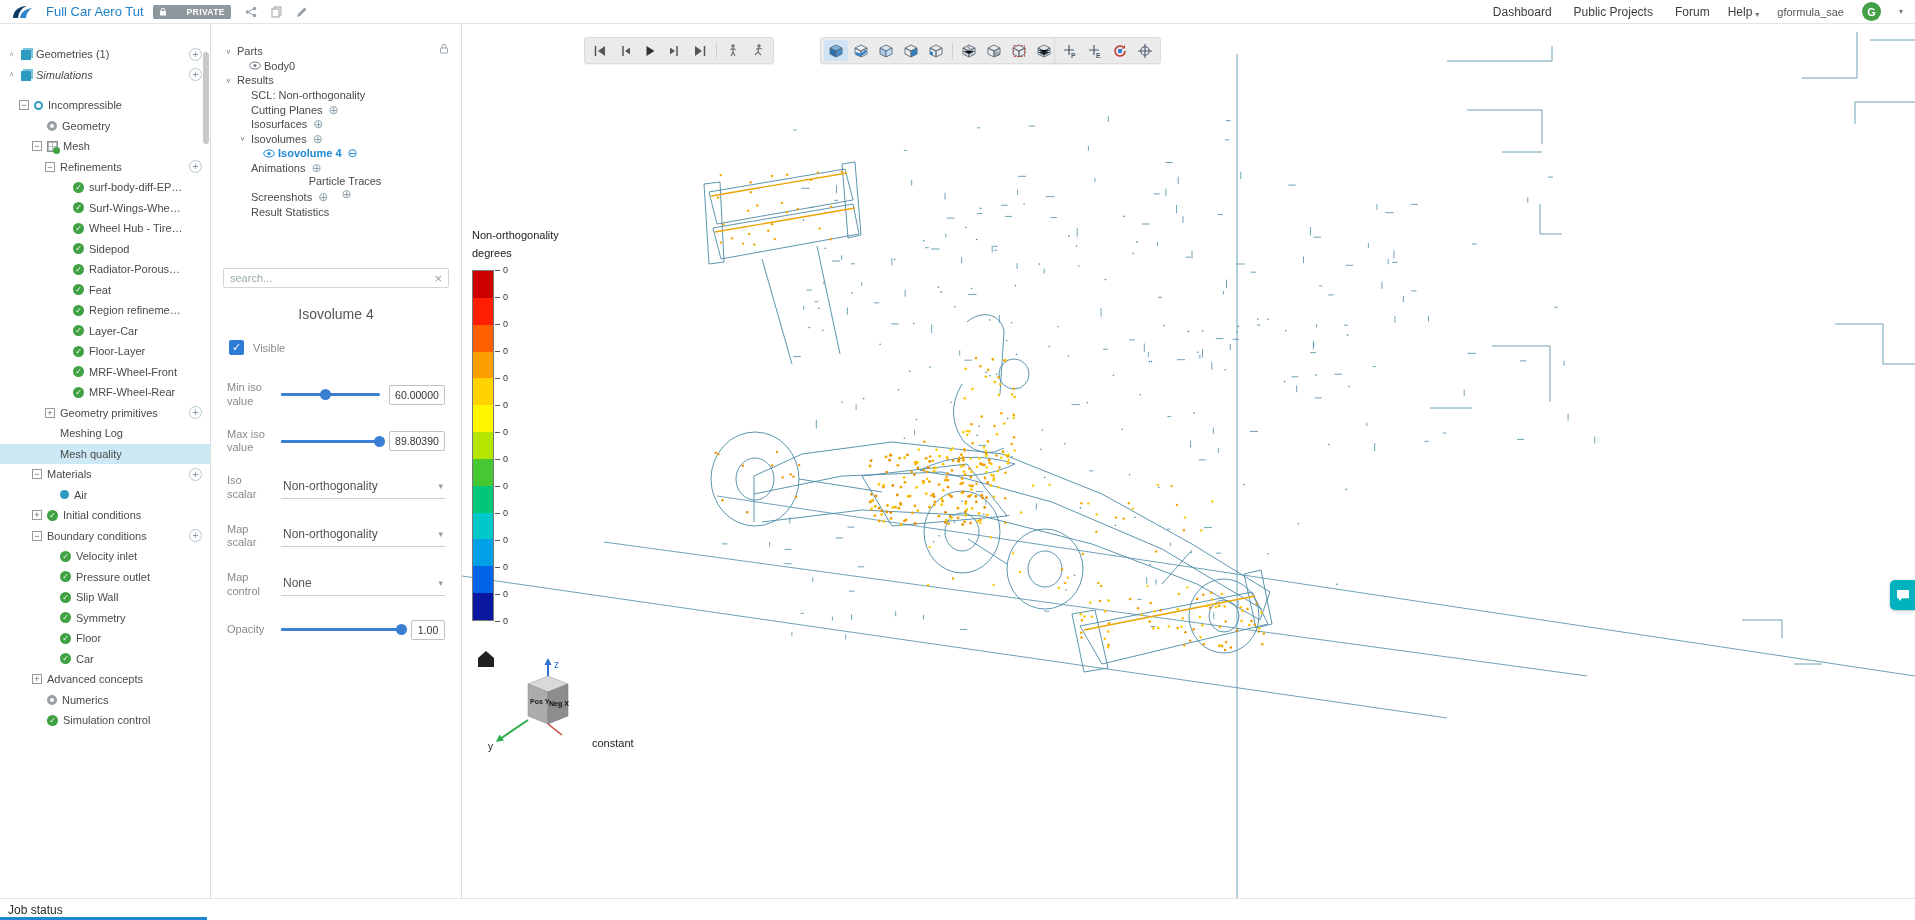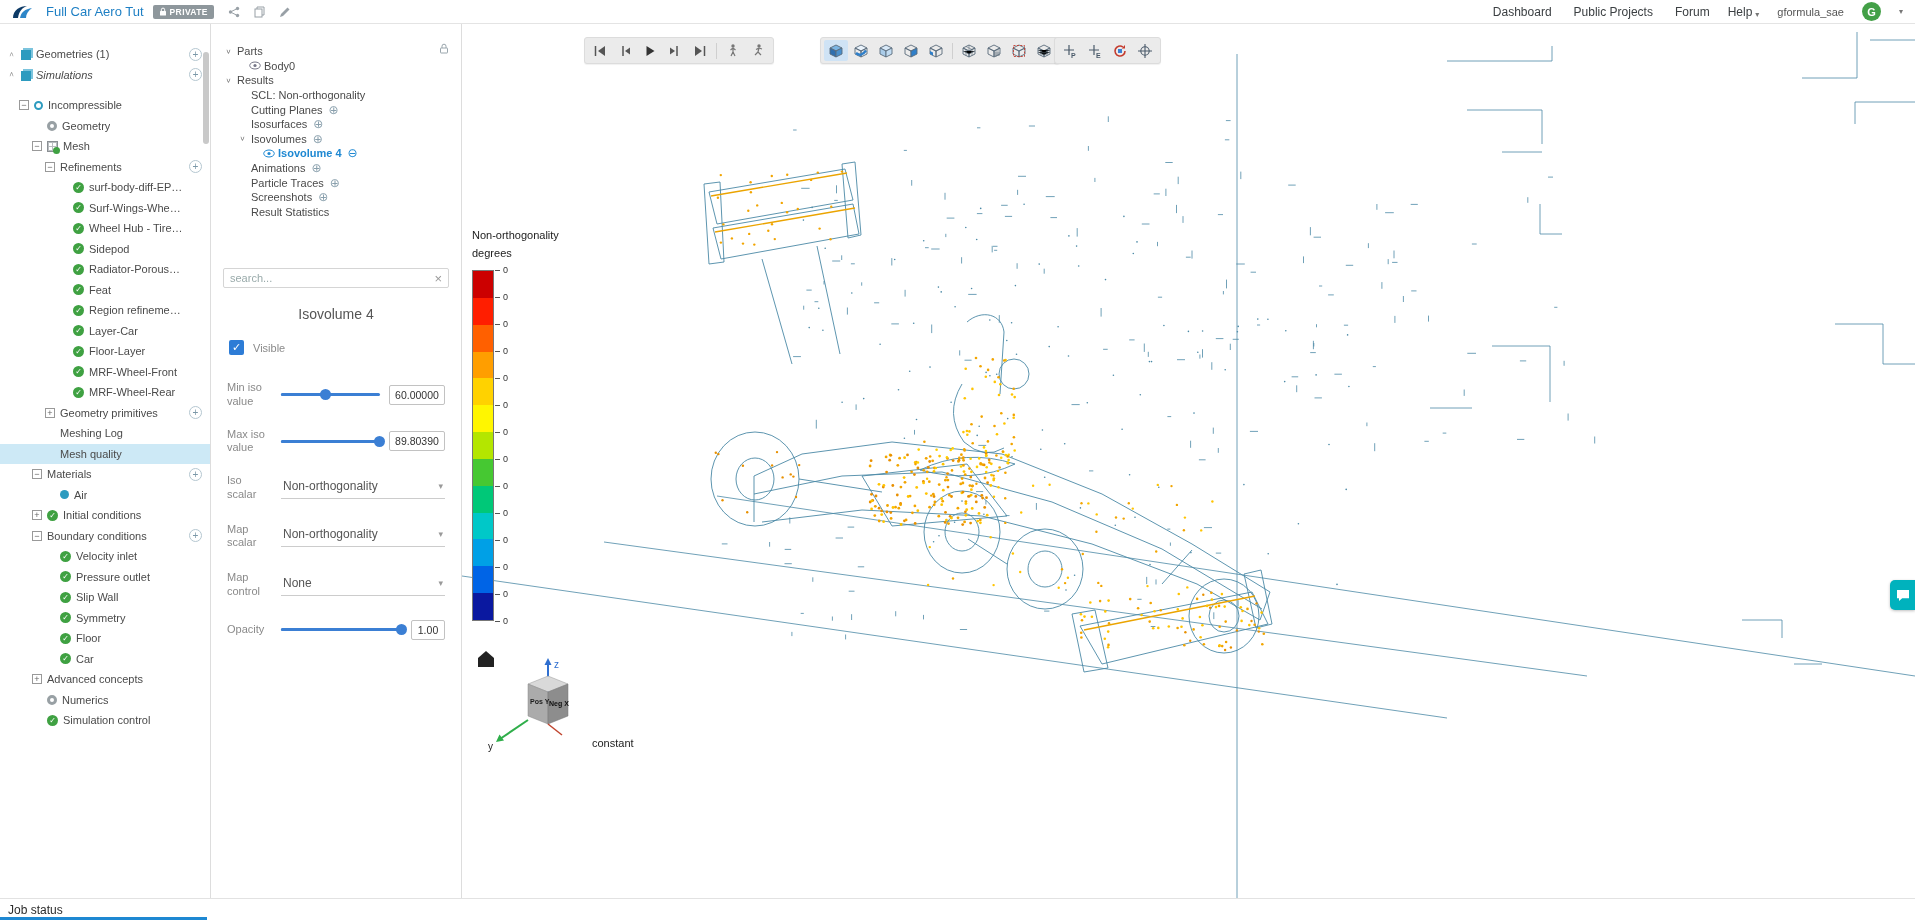--- a/index.html
+++ b/index.html
@@ -4,21 +4,21 @@
 <style>
   *{margin:0;padding:0;box-sizing:border-box}
   html,body{width:1915px;height:920px;overflow:hidden;background:#fff;
     font-family:"Liberation Sans","DejaVu Sans",sans-serif;color:#333}
   
   .header{height:24px;display:flex;justify-content:space-between;align-items:center;
     padding:0 12px 0 6px;border-bottom:1px solid #e4e4e4;background:#fff}
   .h-left{display:flex;align-items:center;gap:9px}
   .title{color:#1d7fc4;font-weight:normal;font-size:13px;white-space:nowrap}
   .badge{background:#8e979c;color:#fff;font-size:8.5px;font-weight:bold;padding:2px 6px;
-    border-radius:2px;display:flex;align-items:center;gap:3px;letter-spacing:.4px}
+    border-radius:2px;display:flex;align-items:center;gap:20px;letter-spacing:.4px}
   .hicon{color:#98a0a6;display:flex;margin-left:5px;cursor:pointer}
   .h-right{display:flex;align-items:center;gap:18px;font-size:12px;color:#3c4043}
   .nav-item{cursor:pointer}
   .help{display:flex;align-items:flex-end;gap:3px;cursor:pointer}
   .caret{font-size:8px;color:#777}
   .user{font-size:11px;color:#555}
   .avatar{width:19px;height:19px;border-radius:50%;background:#43a047;color:#fff;font-size:11px;
     font-weight:bold;display:flex;align-items:center;justify-content:center}
   
   .main{display:flex;height:874px}
@@ -399,21 +399,21 @@
                 </svg>
               </span>
               <span class="lbl">Isovolume 4</span>
               <span class="pminus">⊖</span>
             </div>
             <div class="prow" style="padding-left: 14px;">
               <span class="pspace"></span>
               <span class="lbl">Animations</span>
               <span class="pplus">⊕</span>
             </div>
-            <div class="prow" style="padding-left: 14px;">
+            <div class="prow" style="padding-left: 14px; flex-direction: column;">
               <span class="pspace"></span>
               <span class="lbl">Particle Traces</span>
               <span class="pplus">⊕</span>
             </div>
             <div class="prow" style="padding-left: 14px;">
               <span class="pspace"></span>
               <span class="lbl">Screenshots</span>
               <span class="pplus">⊕</span>
             </div>
             <div class="prow" style="padding-left: 14px;">

